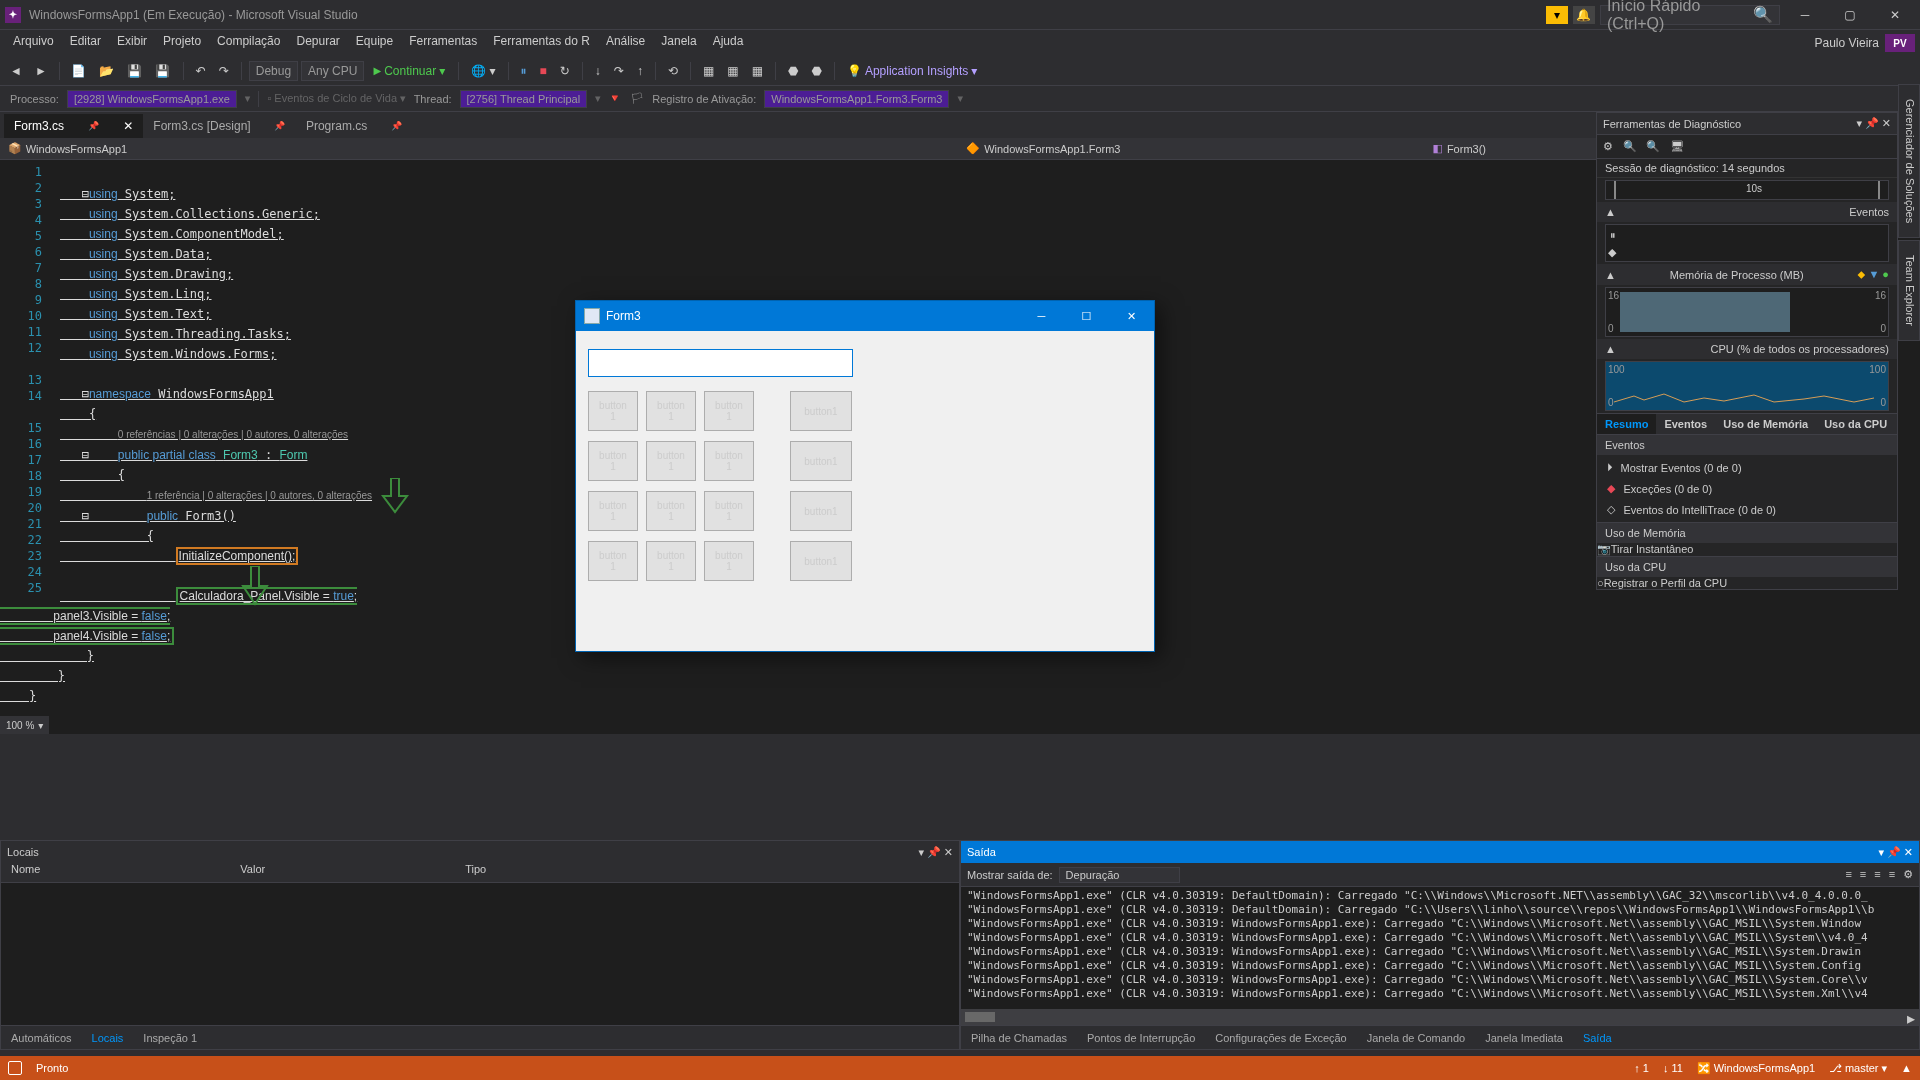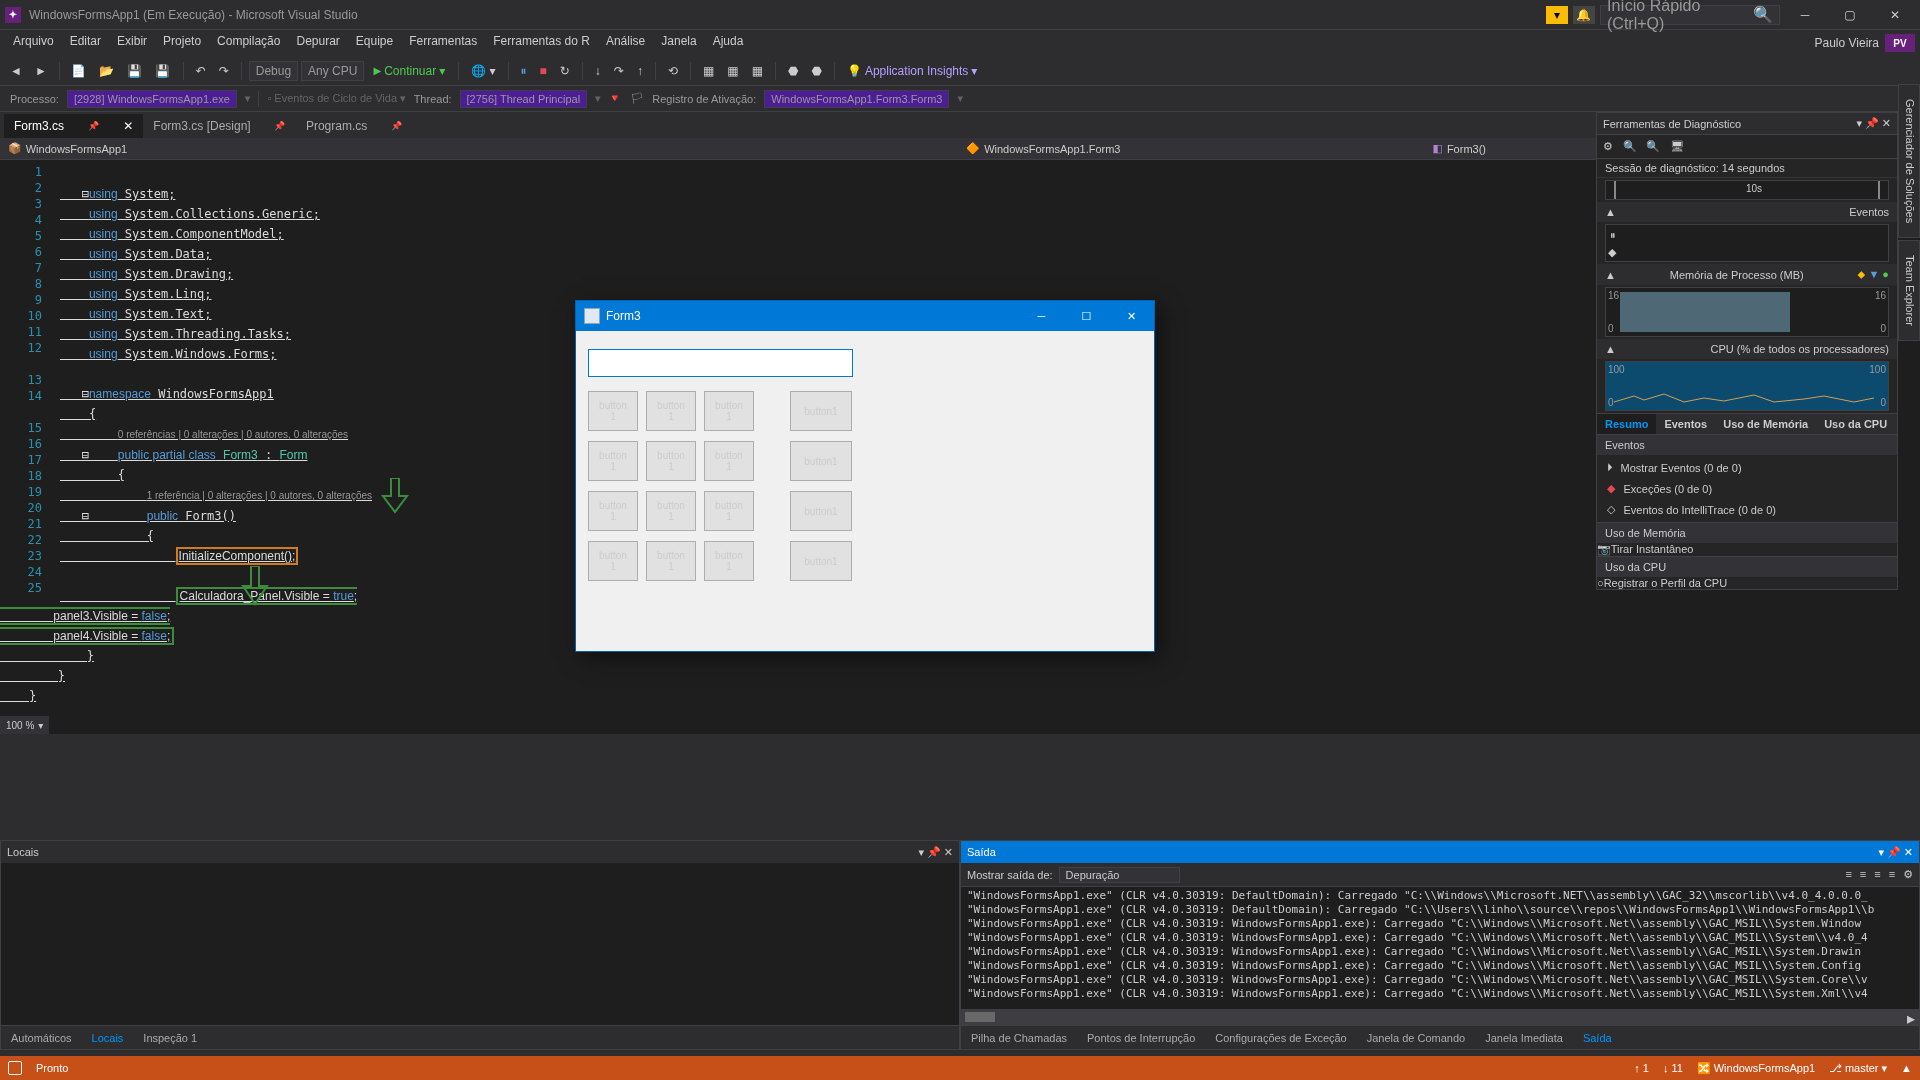--- a/index.html
+++ b/index.html
@@ -426,20 +426,25 @@
     </div>
   </div>
 </div>
 
 <div class="bottom">
   <div class="pane">
     <div class="ph">
       <span>Locais</span>
       <span><span>▾</span> <span>📌</span> <span>✕</span></span>
     </div>
+    <div class="cols">
+      <span>Nome</span>
+      <span>Valor</span>
+      <span>Tipo</span>
+    </div>
     <div class="body"></div>
     <div class="btabs">
       <div class="bt">Automáticos</div>
       <div class="bt active">Locais</div>
       <div class="bt">Inspeção 1</div>
     </div>
   </div>
   <div class="pane output">
     <div class="ph">
       <span>Saída</span>

